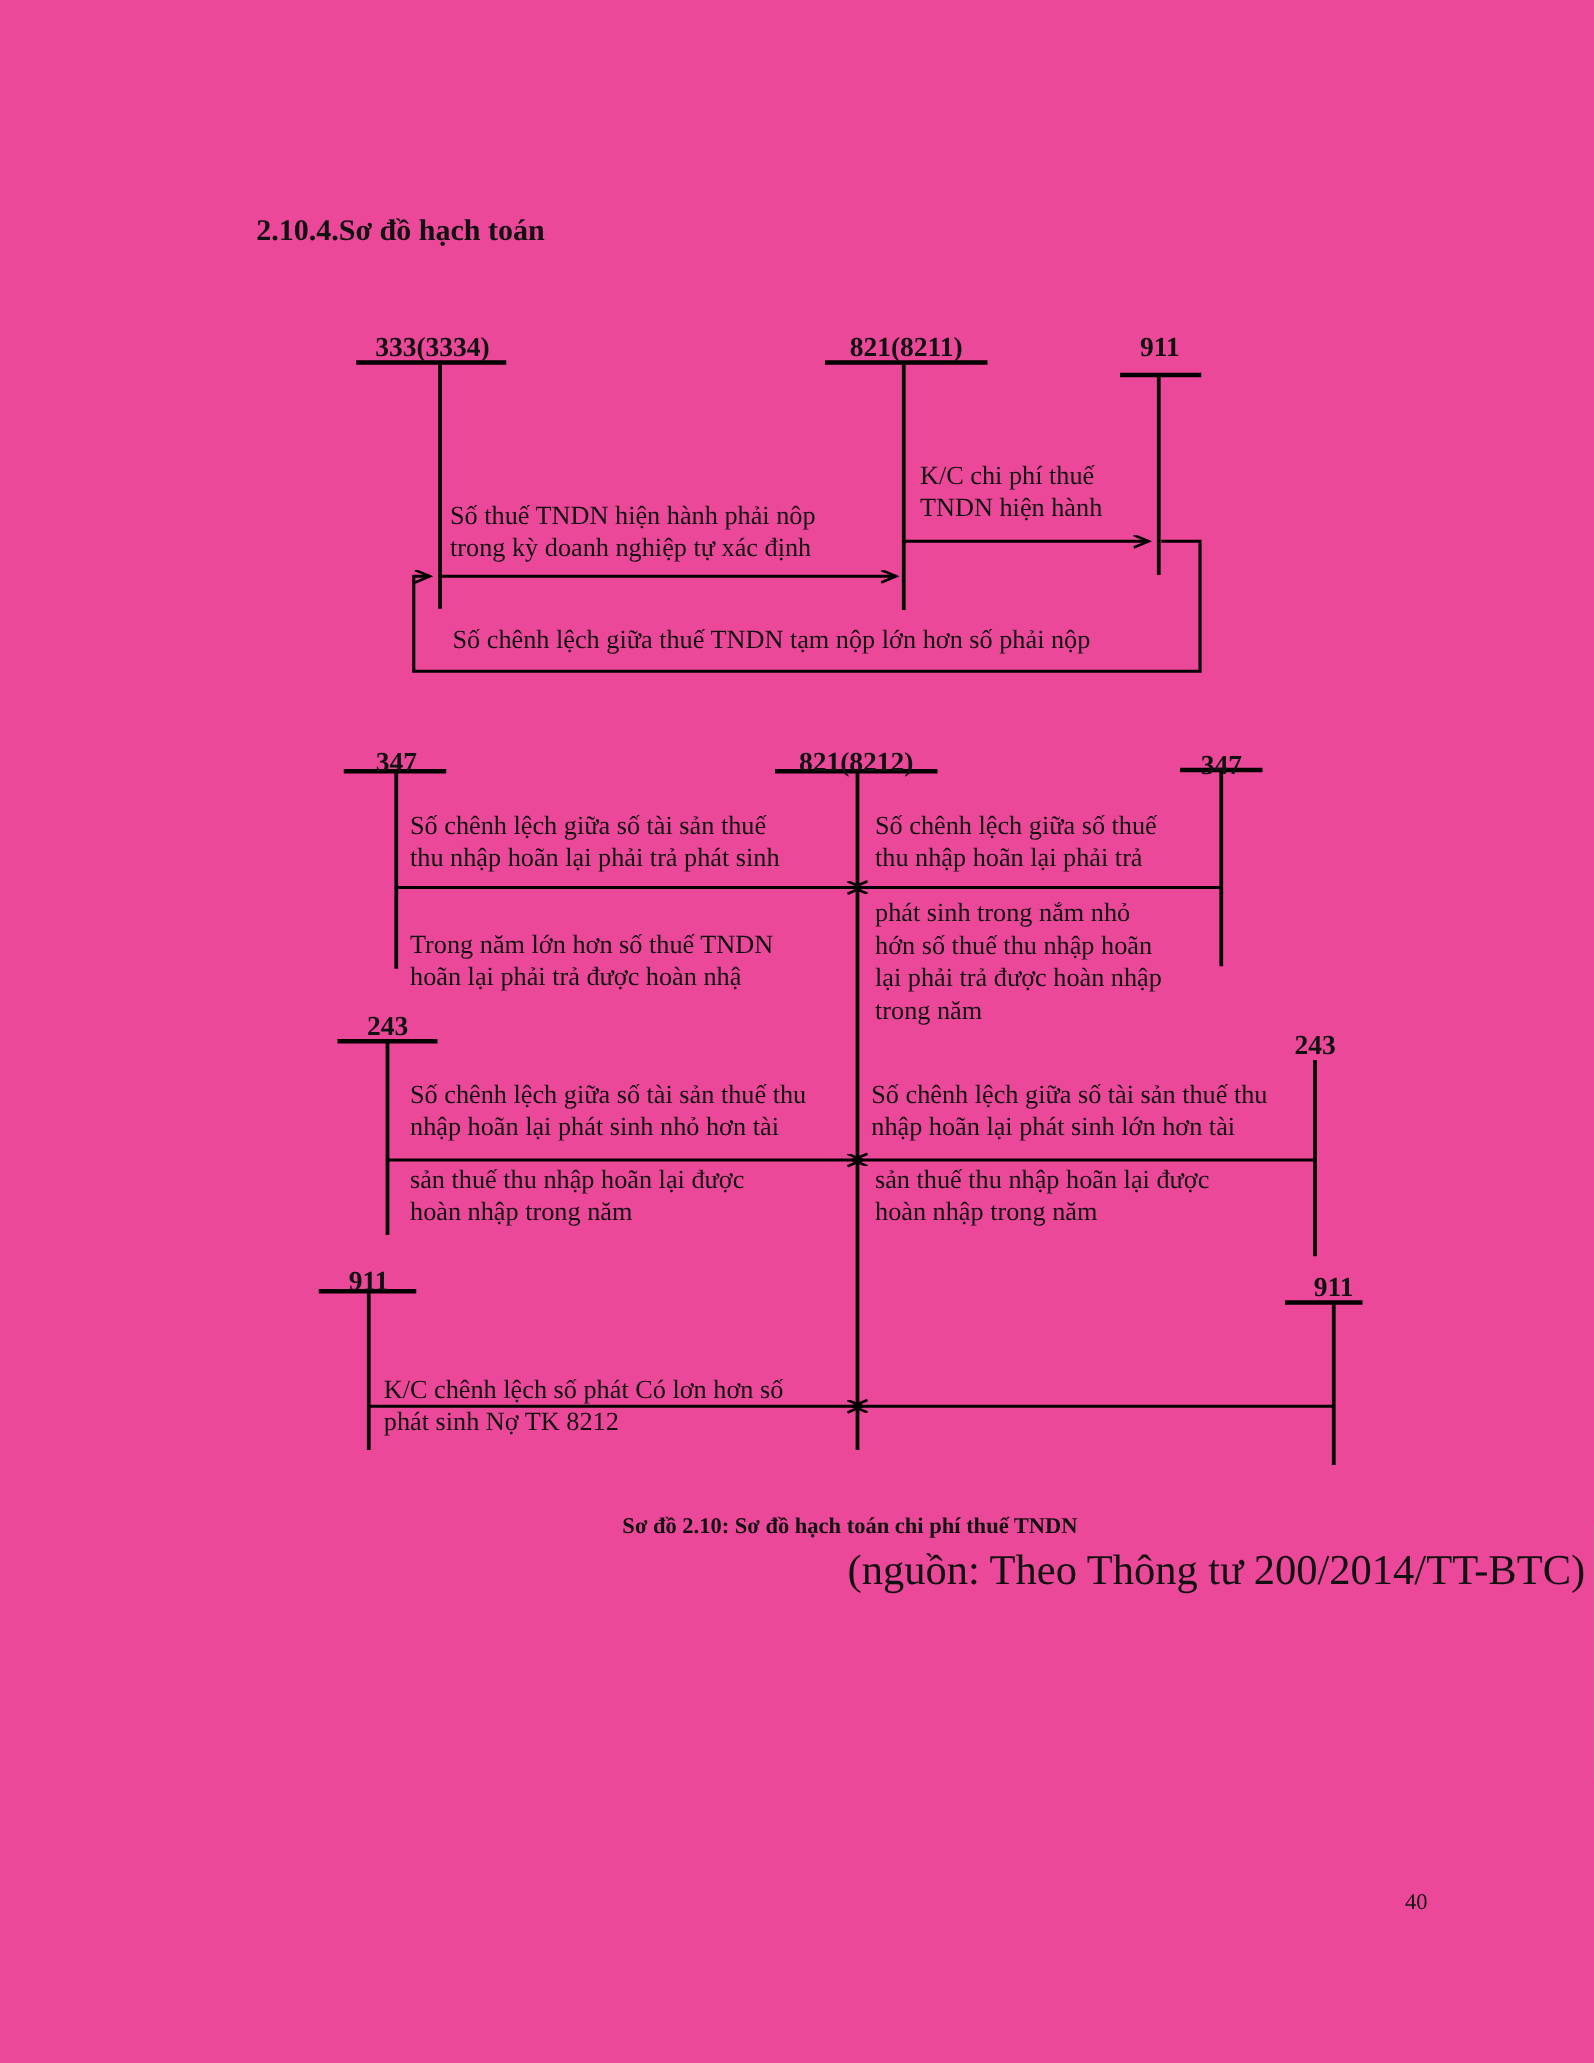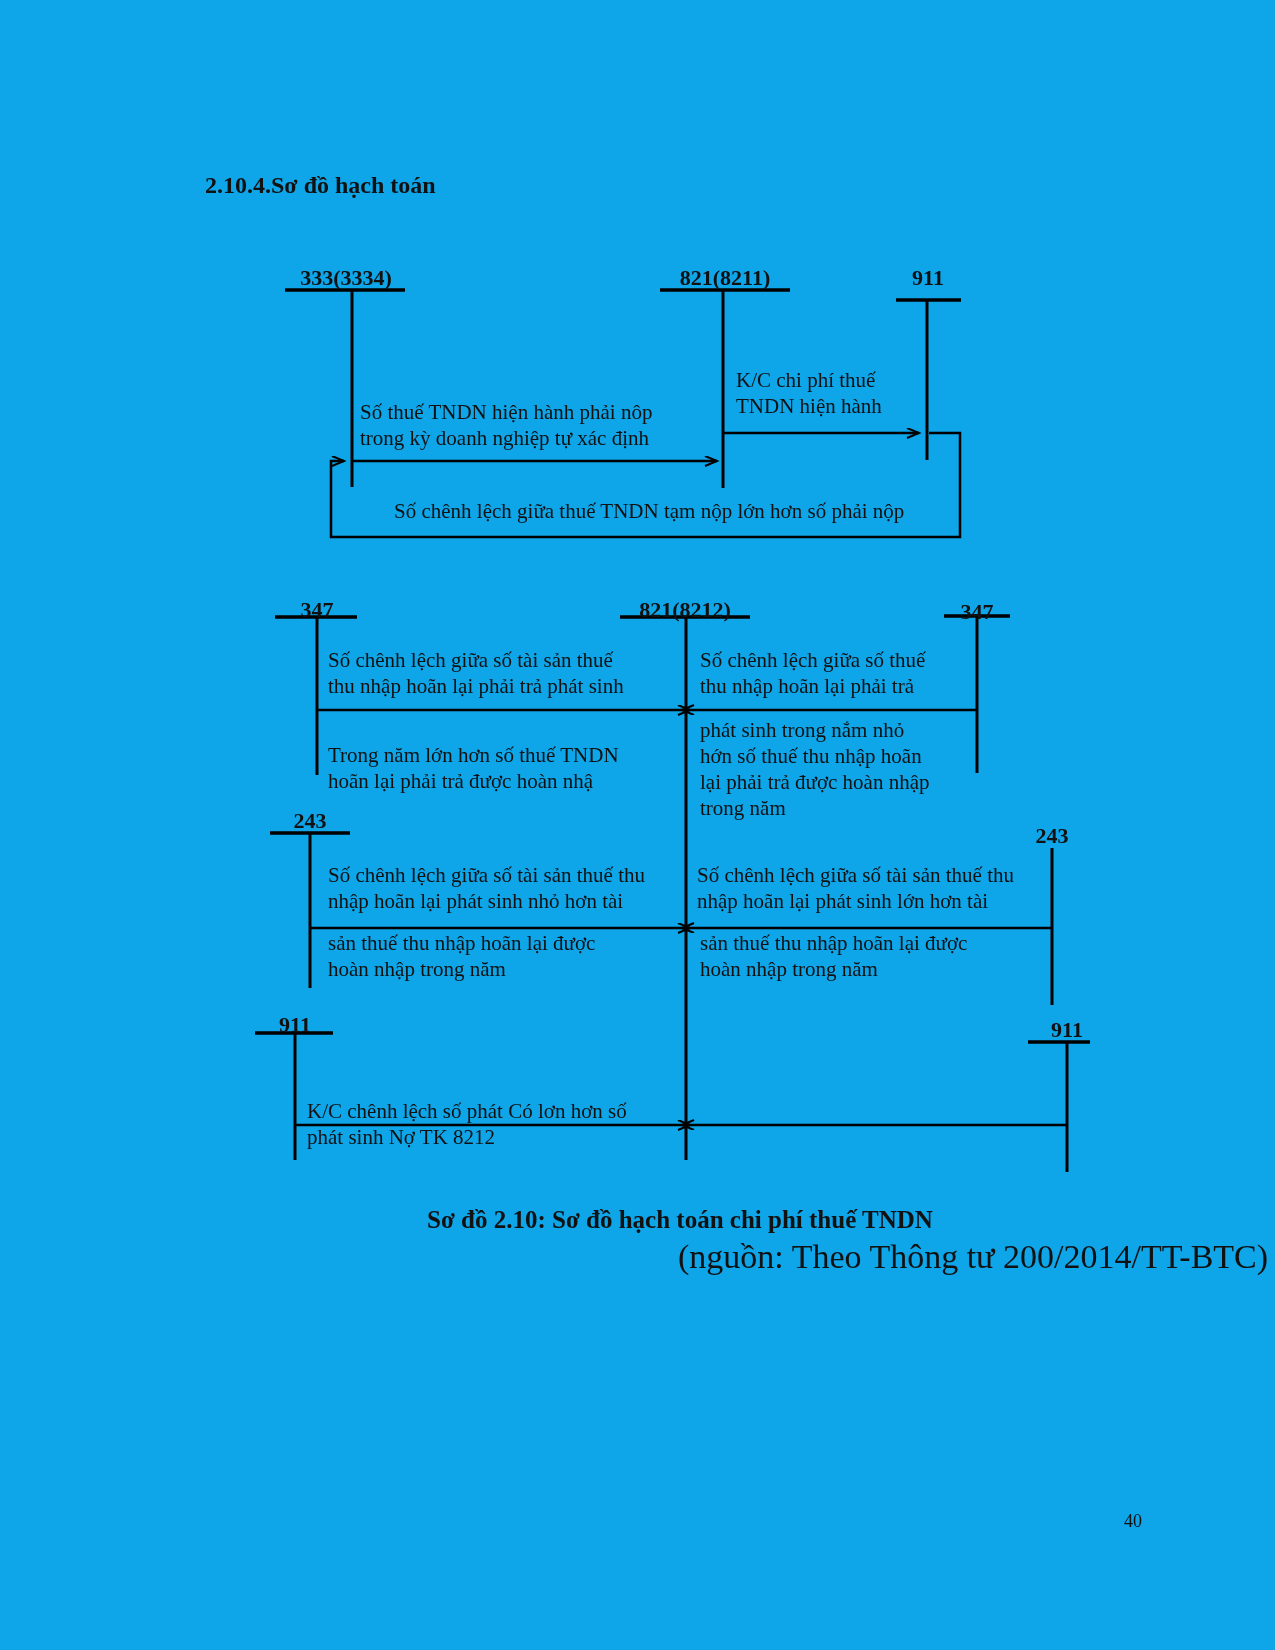--- a/index.html
+++ b/index.html
@@ -1,20 +1,20 @@
 <!DOCTYPE html>
 <html><head>
 <meta charset="utf-8">
 <style>
   html,body{margin:0;padding:0;background:#888;}
   .page{
     position:relative;
     width:1275px;height:1650px;
     margin:0 auto;
-    background:#0ea5e9;
+    background:#ec4899;
     font-family:"Liberation Serif", serif;
     color:#111111;
     overflow:hidden;
   }
   .heading{
     position:absolute;
     font-size:24px;font-weight:bold;line-height:30px;
     white-space:nowrap;
   }
   .acct{
@@ -22,21 +22,21 @@
     font-size:22px;font-weight:bold;line-height:26px;
     text-align:center;white-space:nowrap;margin-top:11px;
   }
   .txt{
     position:absolute;
     font-size:21px;line-height:26px;
     white-space:pre-wrap;
   }
   .caption{
     position:absolute;
-    font-size:25px;font-weight:bold;line-height:32px;
+    font-size:18px;font-weight:bold;line-height:32px;
     text-align:center;white-space:nowrap;
   }
   .source{
     position:absolute;
     font-size:34px;line-height:32px;white-space:nowrap;
   }
   .pagenum{
     position:absolute;
     font-size:18px;line-height:30px;
   }
@@ -101,21 +101,21 @@
     </g>
   </svg>
 
   <div class="acct" style="left:285px;top:254px;width:122px;">333(3334)</div>
   <div class="acct" style="left:660px;top:254px;width:130px;">821(8211)</div>
   <div class="acct" style="left:896px;top:254px;width:64px;">911</div>
   <div class="txt" style="left:360px;top:399px;width:350px;">Số thuế TNDN hiện hành phải nôp
 trong kỳ doanh nghiệp tự xác định</div>
   <div class="txt" style="left:736px;top:367px;width:185px;">K/C chi phí thuế
 TNDN hiện hành</div>
-  <div class="txt" style="left:362px;top:498px;width:585px;margin-left:32px;">Số chênh lệch giữa thuế TNDN tạm nộp lớn hơn số phải nộp</div>
+  <div class="txt" style="left:362px;top:498px;width:585px;">Số chênh lệch giữa thuế TNDN tạm nộp lớn hơn số phải nộp</div>
 
   <div class="acct" style="left:277px;top:586px;width:80px;">347</div>
   <div class="acct" style="left:620px;top:586px;width:130px;">821(8212)</div>
   <div class="acct" style="left:944px;top:588px;width:66px;">347</div>
   <div class="txt" style="left:328px;top:647px;width:360px;">Số chênh lệch giữa số tài sản thuế
 thu nhập hoãn lại phải trả phát sinh</div>
   <div class="txt" style="left:328px;top:710px;width:345px;margin-top:32px;">Trong năm lớn hơn số thuế TNDN
 hoãn lại phải trả được hoàn nhậ</div>
   <div class="txt" style="left:700px;top:647px;width:285px;">Số chênh lệch giữa số thuế
 thu nhập hoãn lại phải trả</div>

